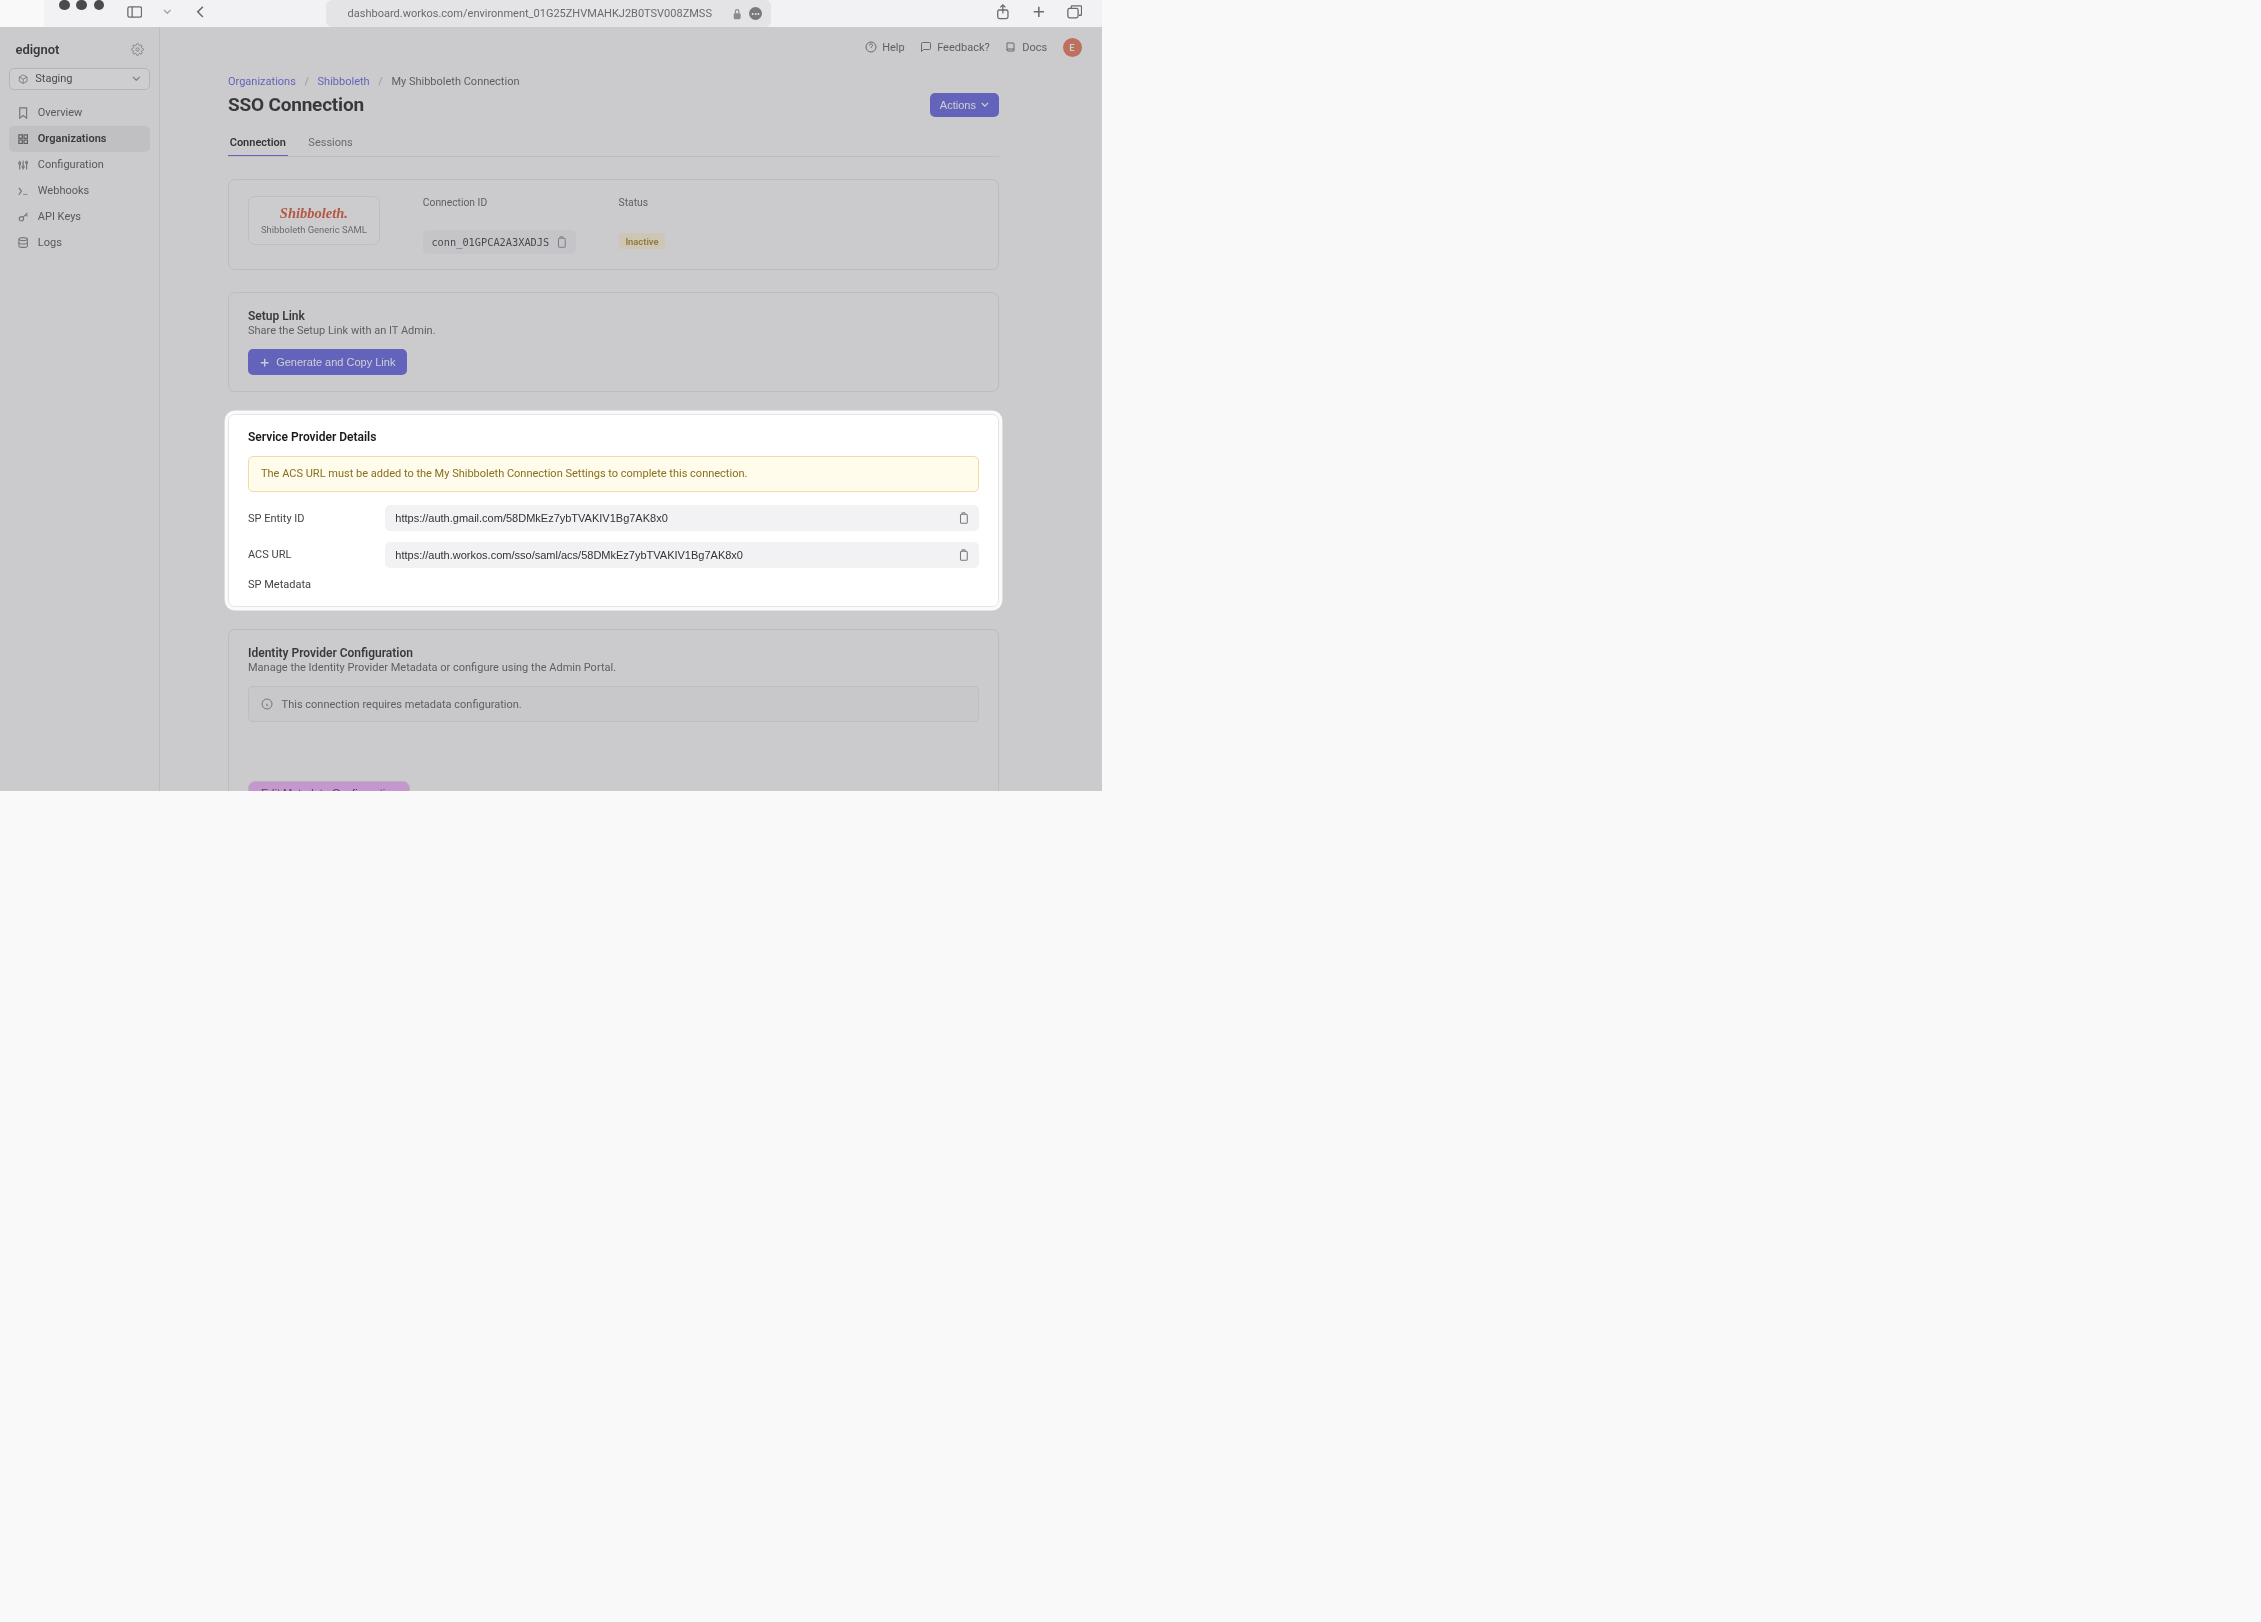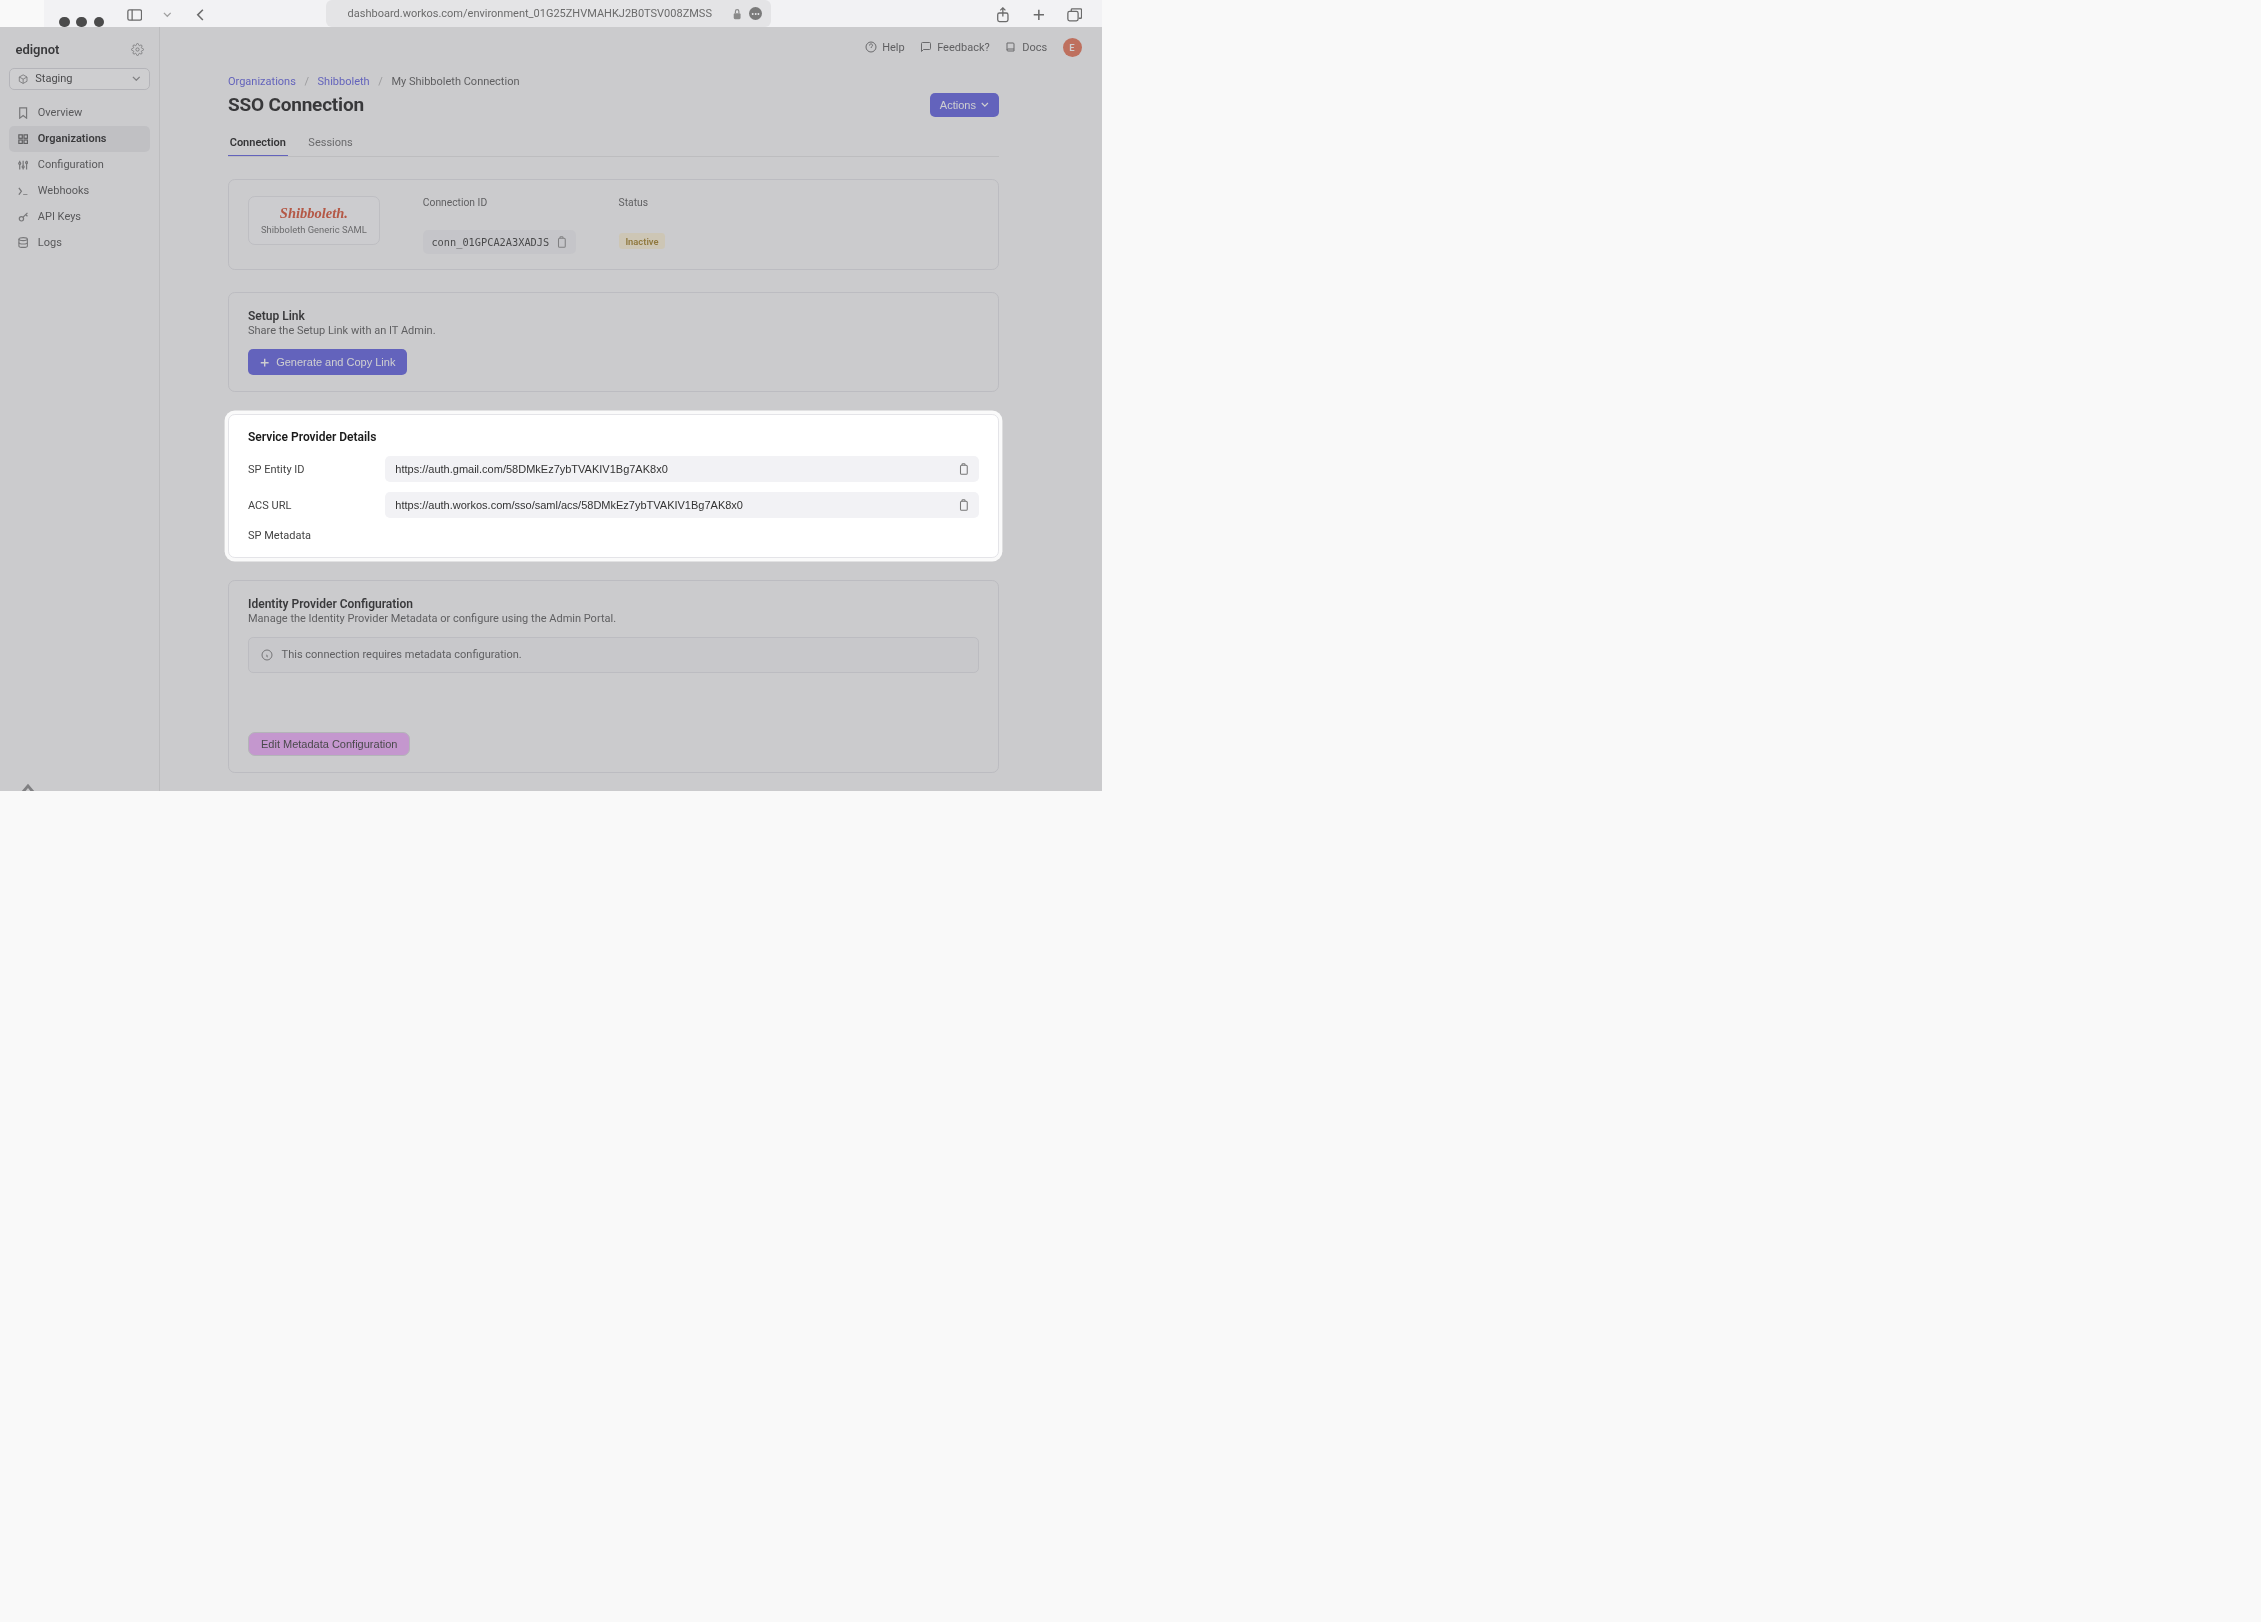--- a/index.html
+++ b/index.html
@@ -1,20 +1,20 @@
 <!DOCTYPE html>
 <html style="font-size:13.7px"><head>
 <meta charset="utf-8">
 <style>
 * { margin: 0; padding: 0; box-sizing: border-box; }
 body { font-family: -apple-system, BlinkMacSystemFont, "Segoe UI", Roboto, sans-serif; background: #f9f9f9; color: #1a1a1a; font-size: 11px; overflow: hidden; }
 .window { width: 1102px; height: 791px; display: flex; flex-direction: column; background: #f9f9f9; }
 
 
-.titlebar { height: 45px; display: flex; align-items: flex-end; padding: 0 15.4px; gap: 8.6px; background: #f2f2f4; margin-left: 44px; }
+.titlebar { height: 45px; display: flex; align-items: flex-start; padding: 0 15.4px; gap: 8.6px; background: #f2f2f4; margin-left: 44px; }
 .traffic-lights { display: flex; gap: 6.8px; margin-right: 10.3px; }
 .traffic-lights span { width: 10.3px; height: 10.3px; border-radius: 50%; background: #4b4b4b; display: inline-block; }
 .tb-icon-btn { width: 24px; height: 24px; display: flex; align-items: center; justify-content: center; border-radius: 5.1px; color: #6b6b6b; }
 .tb-chevron { color: #a0a0a0; }
 .addr { margin: 0 auto; width: 445px; height: 27px; background: #e4e4e6; border-radius: 6px; display: flex; align-items: center; padding: 0 8.6px; gap: 6.8px; color: #6b6b6b; font-size: 11px; }
 .addr-text { flex: 1; text-align: center; white-space: nowrap; overflow: hidden; }
 .addr-icon { width: 13.7px; height: 13.7px; border-radius: 50%; background: #7a7a7a; display: flex; align-items: center; justify-content: center; color: #e4e4e6; font-size: 8.6px; }
 .tb-right { display: flex; gap: 12px; margin-left: auto; color: #6b6b6b; }
 
 
@@ -313,20 +313,21 @@
           <button class="btn-primary">
             <svg width="9.4" height="9.4" viewBox="0 0 12 12" fill="none" stroke="#fff" stroke-width="1.8">
                 <path d="M6 1v10M1 6h10"></path>
               </svg>
             <span>Generate and Copy Link</span>
           </button>
         </div>
 
         <div class="card highlight">
           <div class="section-title" style="margin-bottom:12px">Service Provider Details</div>
+          <div class="alert-warn">The ACS URL must be added to the My Shibboleth Connection Settings to complete this connection.</div>
 
           <div class="kv-row">
             <div class="kv-label">SP Entity ID</div>
             <div class="kv-input">
               <span class="val">https://auth.gmail.com/58DMkEz7ybTVAKIV1Bg7AK8x0</span>
               <span class="copy-icon">
                 <svg width="11" height="12" viewBox="0 0 14 16" fill="none" stroke="#777" stroke-width="1.4">
                     <rect x="3" y="3" width="9" height="12" rx="1.5"></rect>
                     <path d="M5 3V2a1 1 0 011-1h2a1 1 0 011 1v1"></path>
                   </svg>

